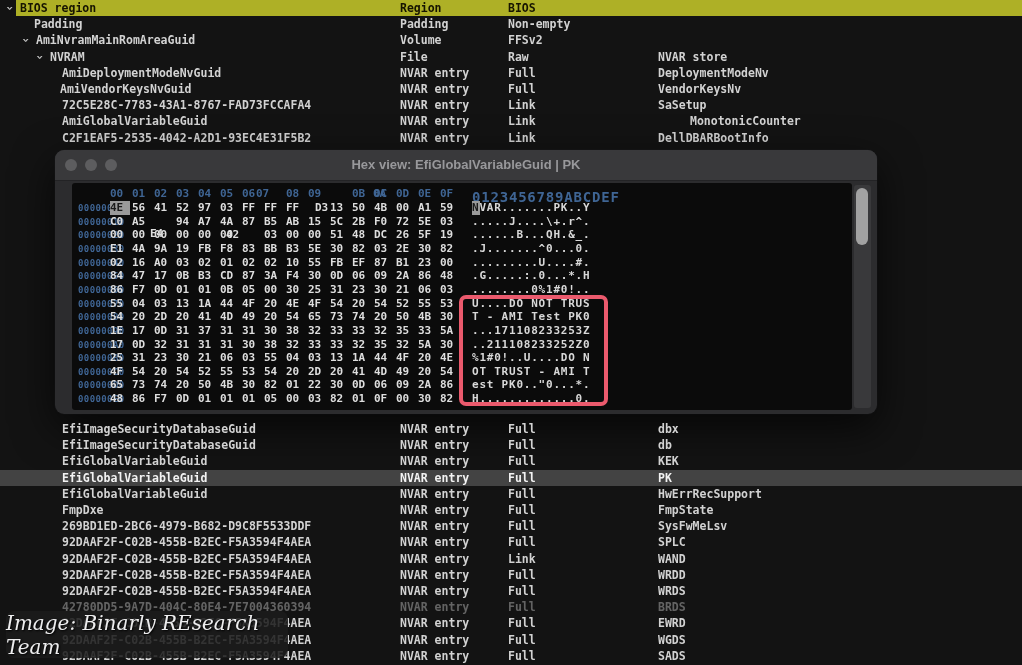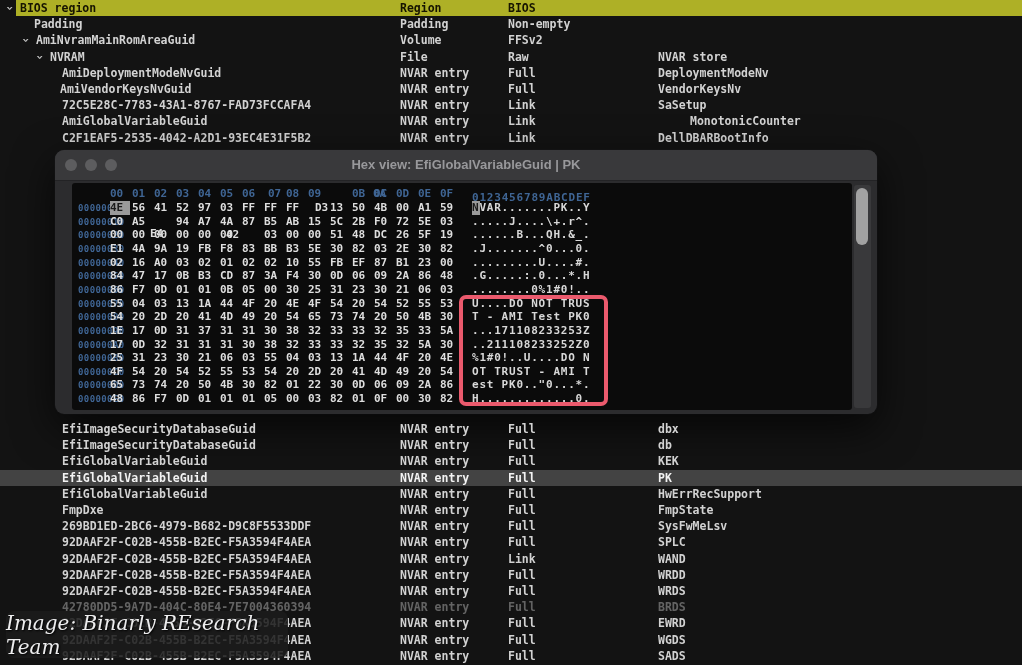--- a/index.html
+++ b/index.html
@@ -39,21 +39,21 @@
   }
   .hexpane {
     position:absolute; left:17px; top:33px; width:780px; height:227px;
     background:#0b0b0b; border-radius:3px; overflow:hidden;
   }
   .hexline { position:absolute; left:0; height:13.65px; line-height:13.65px; }
   .addr { position:absolute; left:6px; top:1px; font-size:9px; font-weight:700; color:#3f6594; letter-spacing:.4px; }
   .bhead { color:#3f6594; }
   .bcell { position:absolute; top:0; width:20px; font-size:11px; font-weight:700; color:#dedede; }
   .acell { position:absolute; top:0; width:8px; font-size:11px; font-weight:700; color:#d8d8d8; }
-  .ahead { position:absolute; top:4px; font-size:11px; font-weight:700; color:#3f6594; letter-spacing:.8px; }
+  .ahead { position:absolute; top:4px; font-size:14px; font-weight:700; color:#3f6594; letter-spacing:.8px; }
   .bcell.bhead { color:#3f6594; }
   .sel { background:#9a9a9a; color:#1a1a1a; }
   .vtrack {
     position:absolute; right:6px; top:35px; width:17px; height:223px;
     background:#39393b; border-radius:3px;
   }
   .vthumb {
     position:absolute; left:2px; top:3px; width:12px; height:57px;
     background:#a2a2a2; border-radius:6px;
   }
@@ -99,21 +99,21 @@
     </div>
     <div class="hexpane">
         <div class="hexline" style="top: 4px; width: 780px;">
           <span class="bcell bhead" style="left: 38px;">00</span>
           <span class="bcell bhead" style="left: 60px;">01</span>
           <span class="bcell bhead" style="left: 82px;">02</span>
           <span class="bcell bhead" style="left: 104px;">03</span>
           <span class="bcell bhead" style="left: 126px;">04</span>
           <span class="bcell bhead" style="left: 148px;">05</span>
           <span class="bcell bhead" style="left: 170px;">06</span>
-          <span class="bcell bhead" style="left: 196px;">07</span>
+          <span class="bcell bhead" style="left: 184px;">07</span>
           <span class="bcell bhead" style="left: 214px;">08</span>
           <span class="bcell bhead" style="left: 236px;">09</span>
           <span class="bcell bhead" style="left: 258px; margin-left: 43px;">0A</span>
           <span class="bcell bhead" style="left: 280px;">0B</span>
           <span class="bcell bhead" style="left: 302px;">0C</span>
           <span class="bcell bhead" style="left: 324px;">0D</span>
           <span class="bcell bhead" style="left: 346px;">0E</span>
           <span class="bcell bhead" style="left: 368px;">0F</span>
           <span class="ahead" style="left: 400px;">0123456789ABCDEF</span>
         </div>

